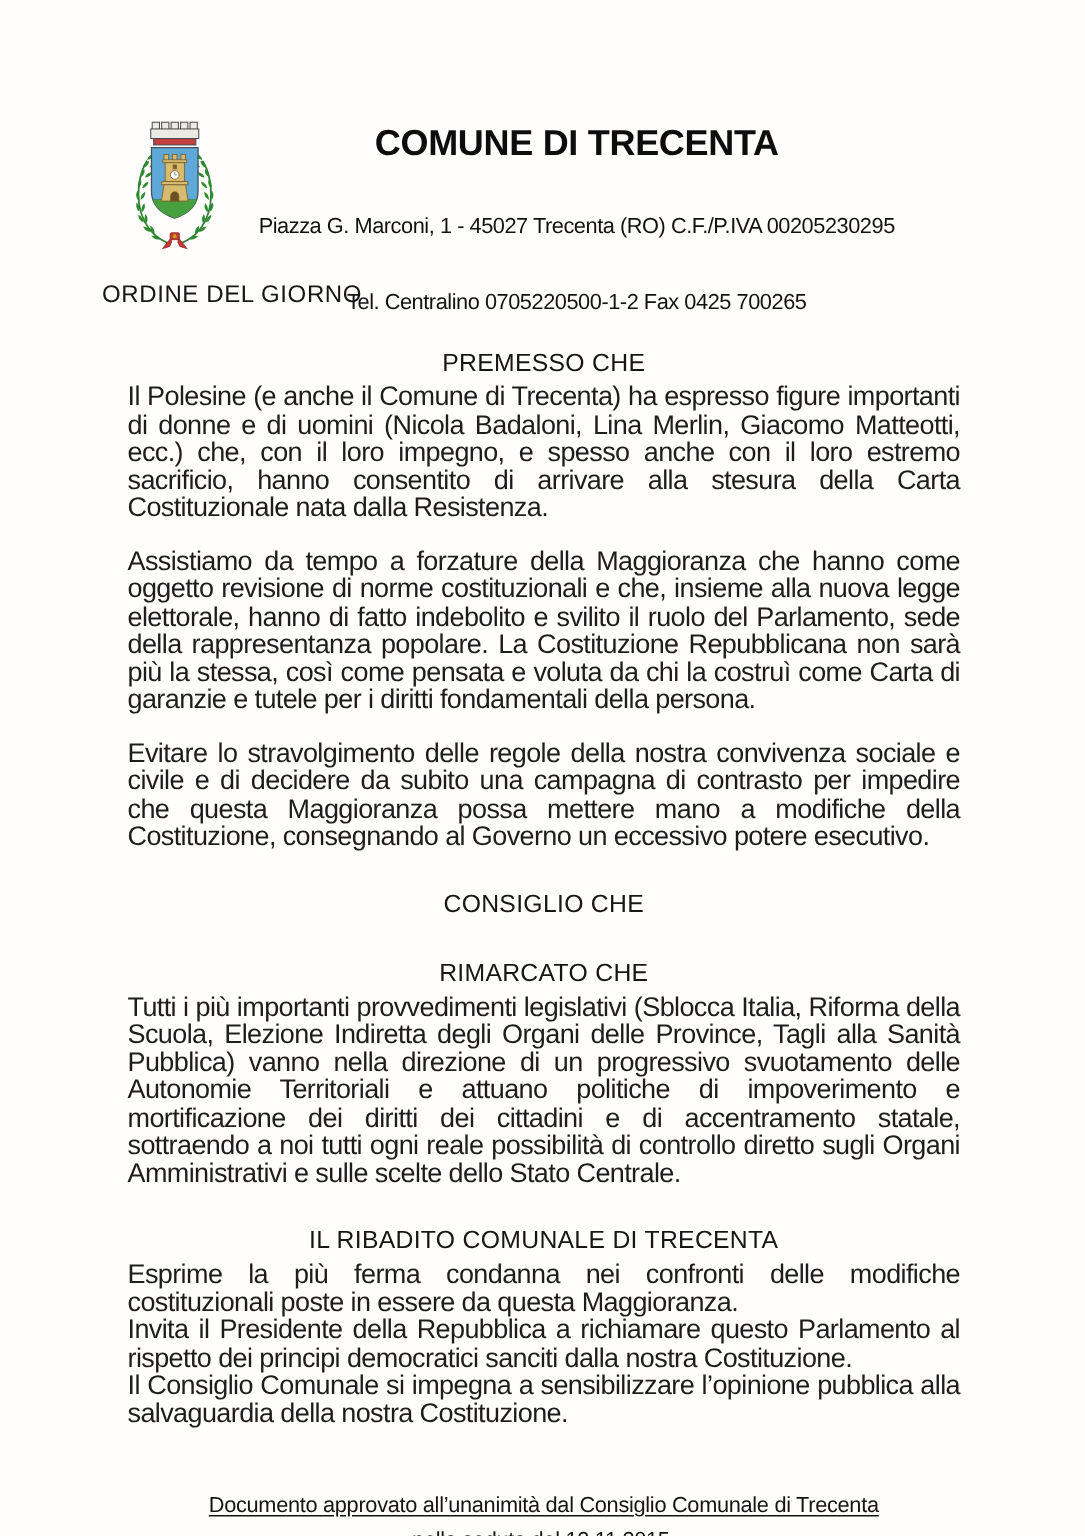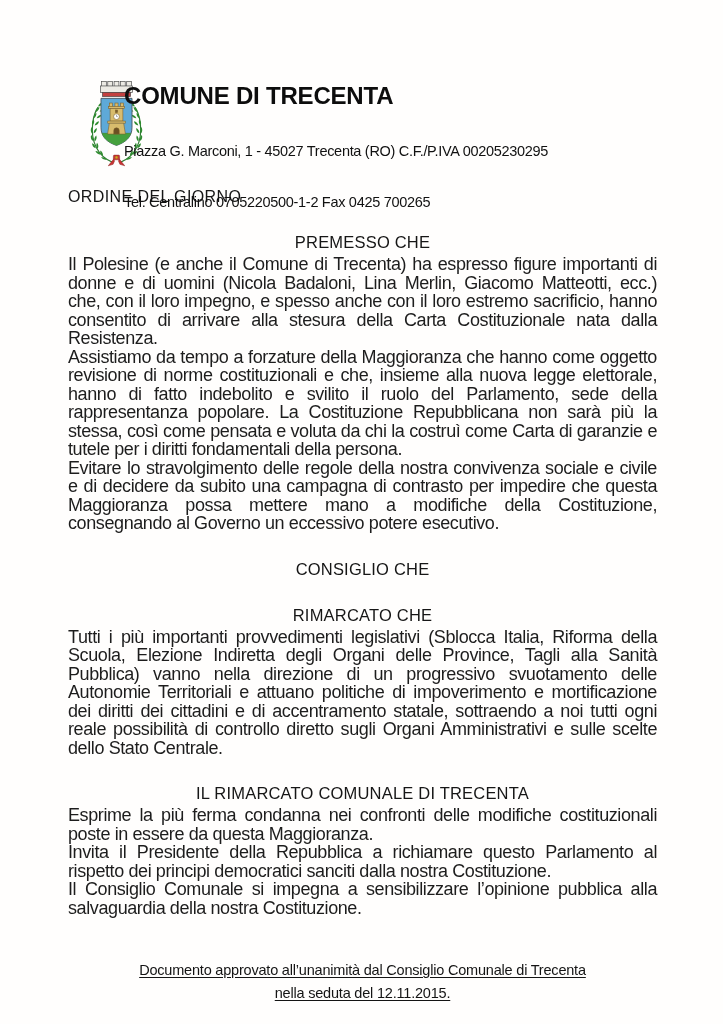--- a/index.html
+++ b/index.html
@@ -23,23 +23,24 @@
   .crest {
     position: absolute;
     left: 0;
     top: 2px;
     width: 97px;
     height: 97px;
   }
   .crest svg { width: 100%; height: 100%; display: block; }
   .letterhead-text {
     position: absolute;
-    left: 56px;
+    left: 44px;
     right: 0;
     top: 6px;
+    text-align: center;
   }
   .muni-title {
     margin: 0 0 5px 0;
     font-size: 24px;
     font-weight: bold;
     letter-spacing: -0.2px;
     color: #0d0d0d;
   }
   .addr-line {
     font-size: 14.5px;
@@ -50,21 +51,21 @@
   }
   
   .doc-title {
     margin: 14px 0 0 0;
     text-align: left;
     font-size: 16px;
     font-weight: normal;
     letter-spacing: 0.4px;
     color: #161616;
   }
-  .section { margin: 0; }
+  .section { margin: 17px; }
   .section-heading {
     margin: 27px 0 3px 0;
     text-align: center;
     font-size: 16.5px;
     font-weight: normal;
     letter-spacing: 0.2px;
     color: #161616;
   }
   .section-body {
     margin: 0;
@@ -192,21 +193,21 @@
   <section class="section">
     <h3 class="section-heading">CONSIGLIO CHE</h3>
   </section>
 
   <section class="section">
     <h3 class="section-heading">RIMARCATO CHE</h3>
     <p class="section-body">Tutti i più importanti provvedimenti legislativi (Sblocca Italia, Riforma della Scuola, Elezione Indiretta degli Organi delle Province, Tagli alla Sanità Pubblica) vanno nella direzione di un progressivo svuotamento delle Autonomie Territoriali e attuano politiche di impoverimento e mortificazione dei diritti dei cittadini e di accentramento statale, sottraendo a noi tutti ogni reale possibilità di controllo diretto sugli Organi Amministrativi e sulle scelte dello Stato Centrale.</p>
   </section>
 
   <section class="section">
-    <h3 class="section-heading">IL RIMARCATO COMUNALE DI TRECENTA</h3>
+    <h3 class="section-heading">IL RIBADITO COMUNALE DI TRECENTA</h3>
     <p class="section-body">Esprime la più ferma condanna nei confronti delle modifiche costituzionali poste in essere da questa Maggioranza.
 Invita il Presidente della Repubblica a richiamare questo Parlamento al rispetto dei principi democratici sanciti dalla nostra Costituzione.
 Il Consiglio Comunale si impegna a sensibilizzare l’opinione pubblica alla salvaguardia della nostra Costituzione.</p>
   </section>
 
   <footer>
     <p class="approval-note">Documento approvato all’unanimità dal Consiglio Comunale di Trecenta
 nella seduta del 12.11.2015.</p>
   </footer>
 

